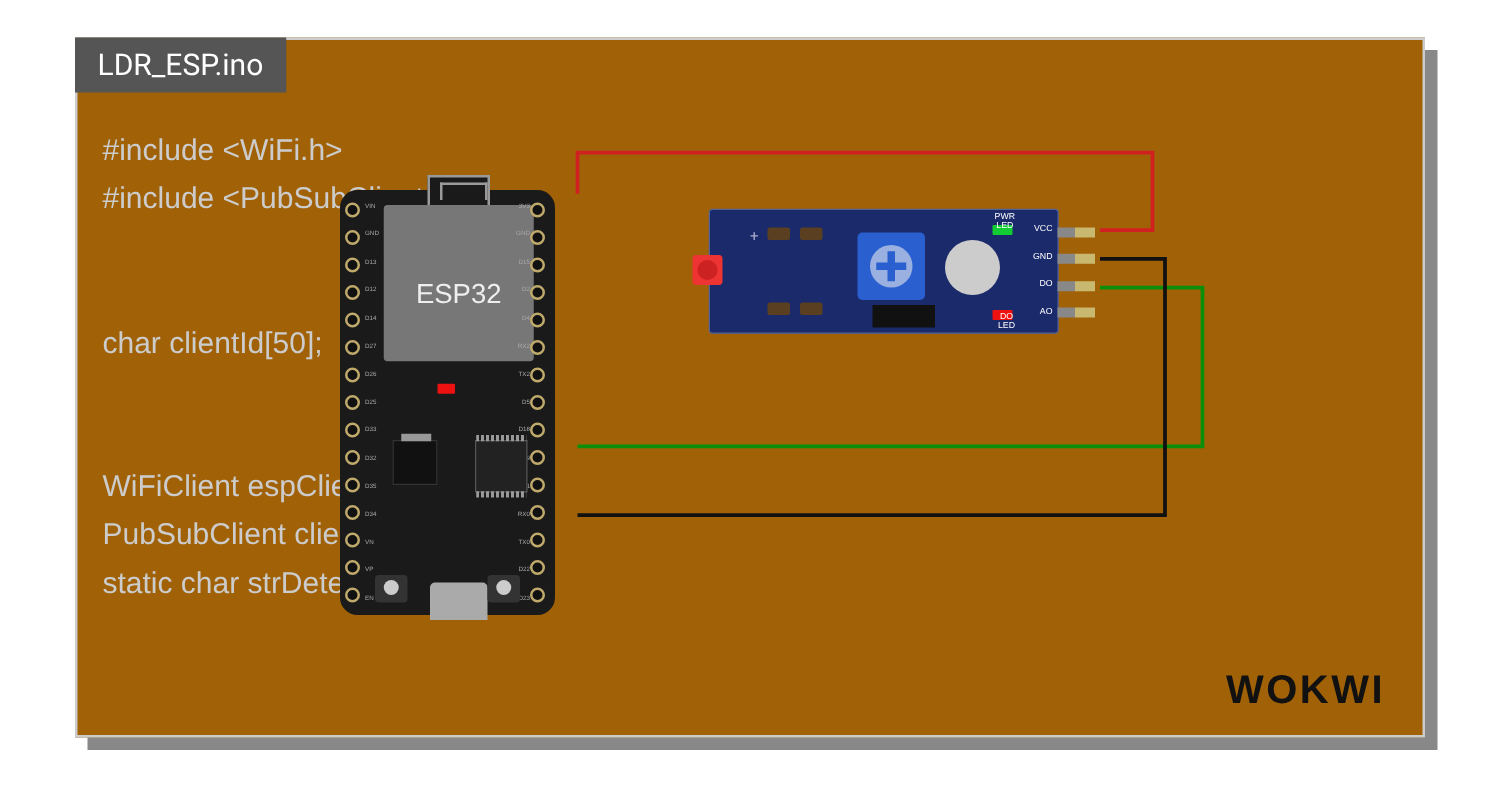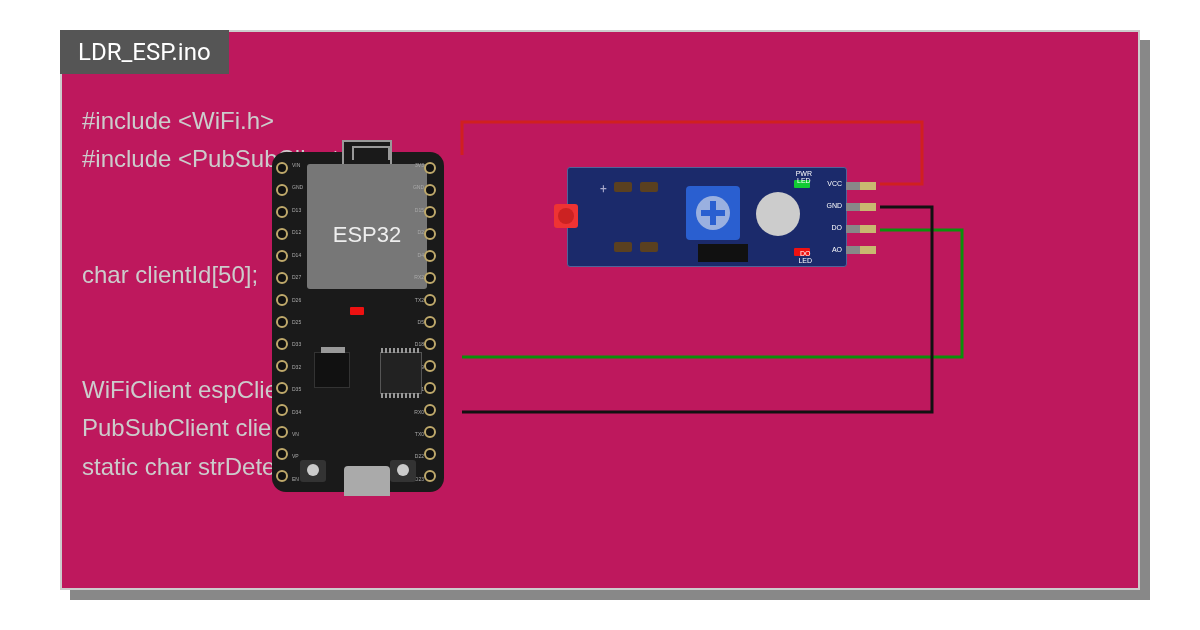--- a/index.html
+++ b/index.html
@@ -10,21 +10,21 @@
     font-family: -apple-system, BlinkMacSystemFont, "Segoe UI", Roboto, sans-serif;
     position: relative;
     overflow: hidden;
   }
   .card {
     position: absolute;
     left: 60px;
     top: 30px;
     width: 1080px;
     height: 560px;
-    background: #be185d;
+    background: #a16207;
     border: 2px solid #ccc;
     box-shadow: 10px 10px 0 0 #888;
   }
   .filename-tab {
     position: absolute;
     left: -2px;
     top: -2px;
     background: #555;
     color: #fff;
     padding: 8px 18px;
@@ -300,13 +300,16 @@
       <div class="ldr-pins">
         <div class="ldr-pin"></div>
         <div class="ldr-pin"></div>
         <div class="ldr-pin"></div>
         <div class="ldr-pin"></div>
       </div>
     </div>
 
   </div>
 
+  <div class="logo">
+    <span>WOKWI</span>
+  </div>
 </div>
 
 </body></html>

